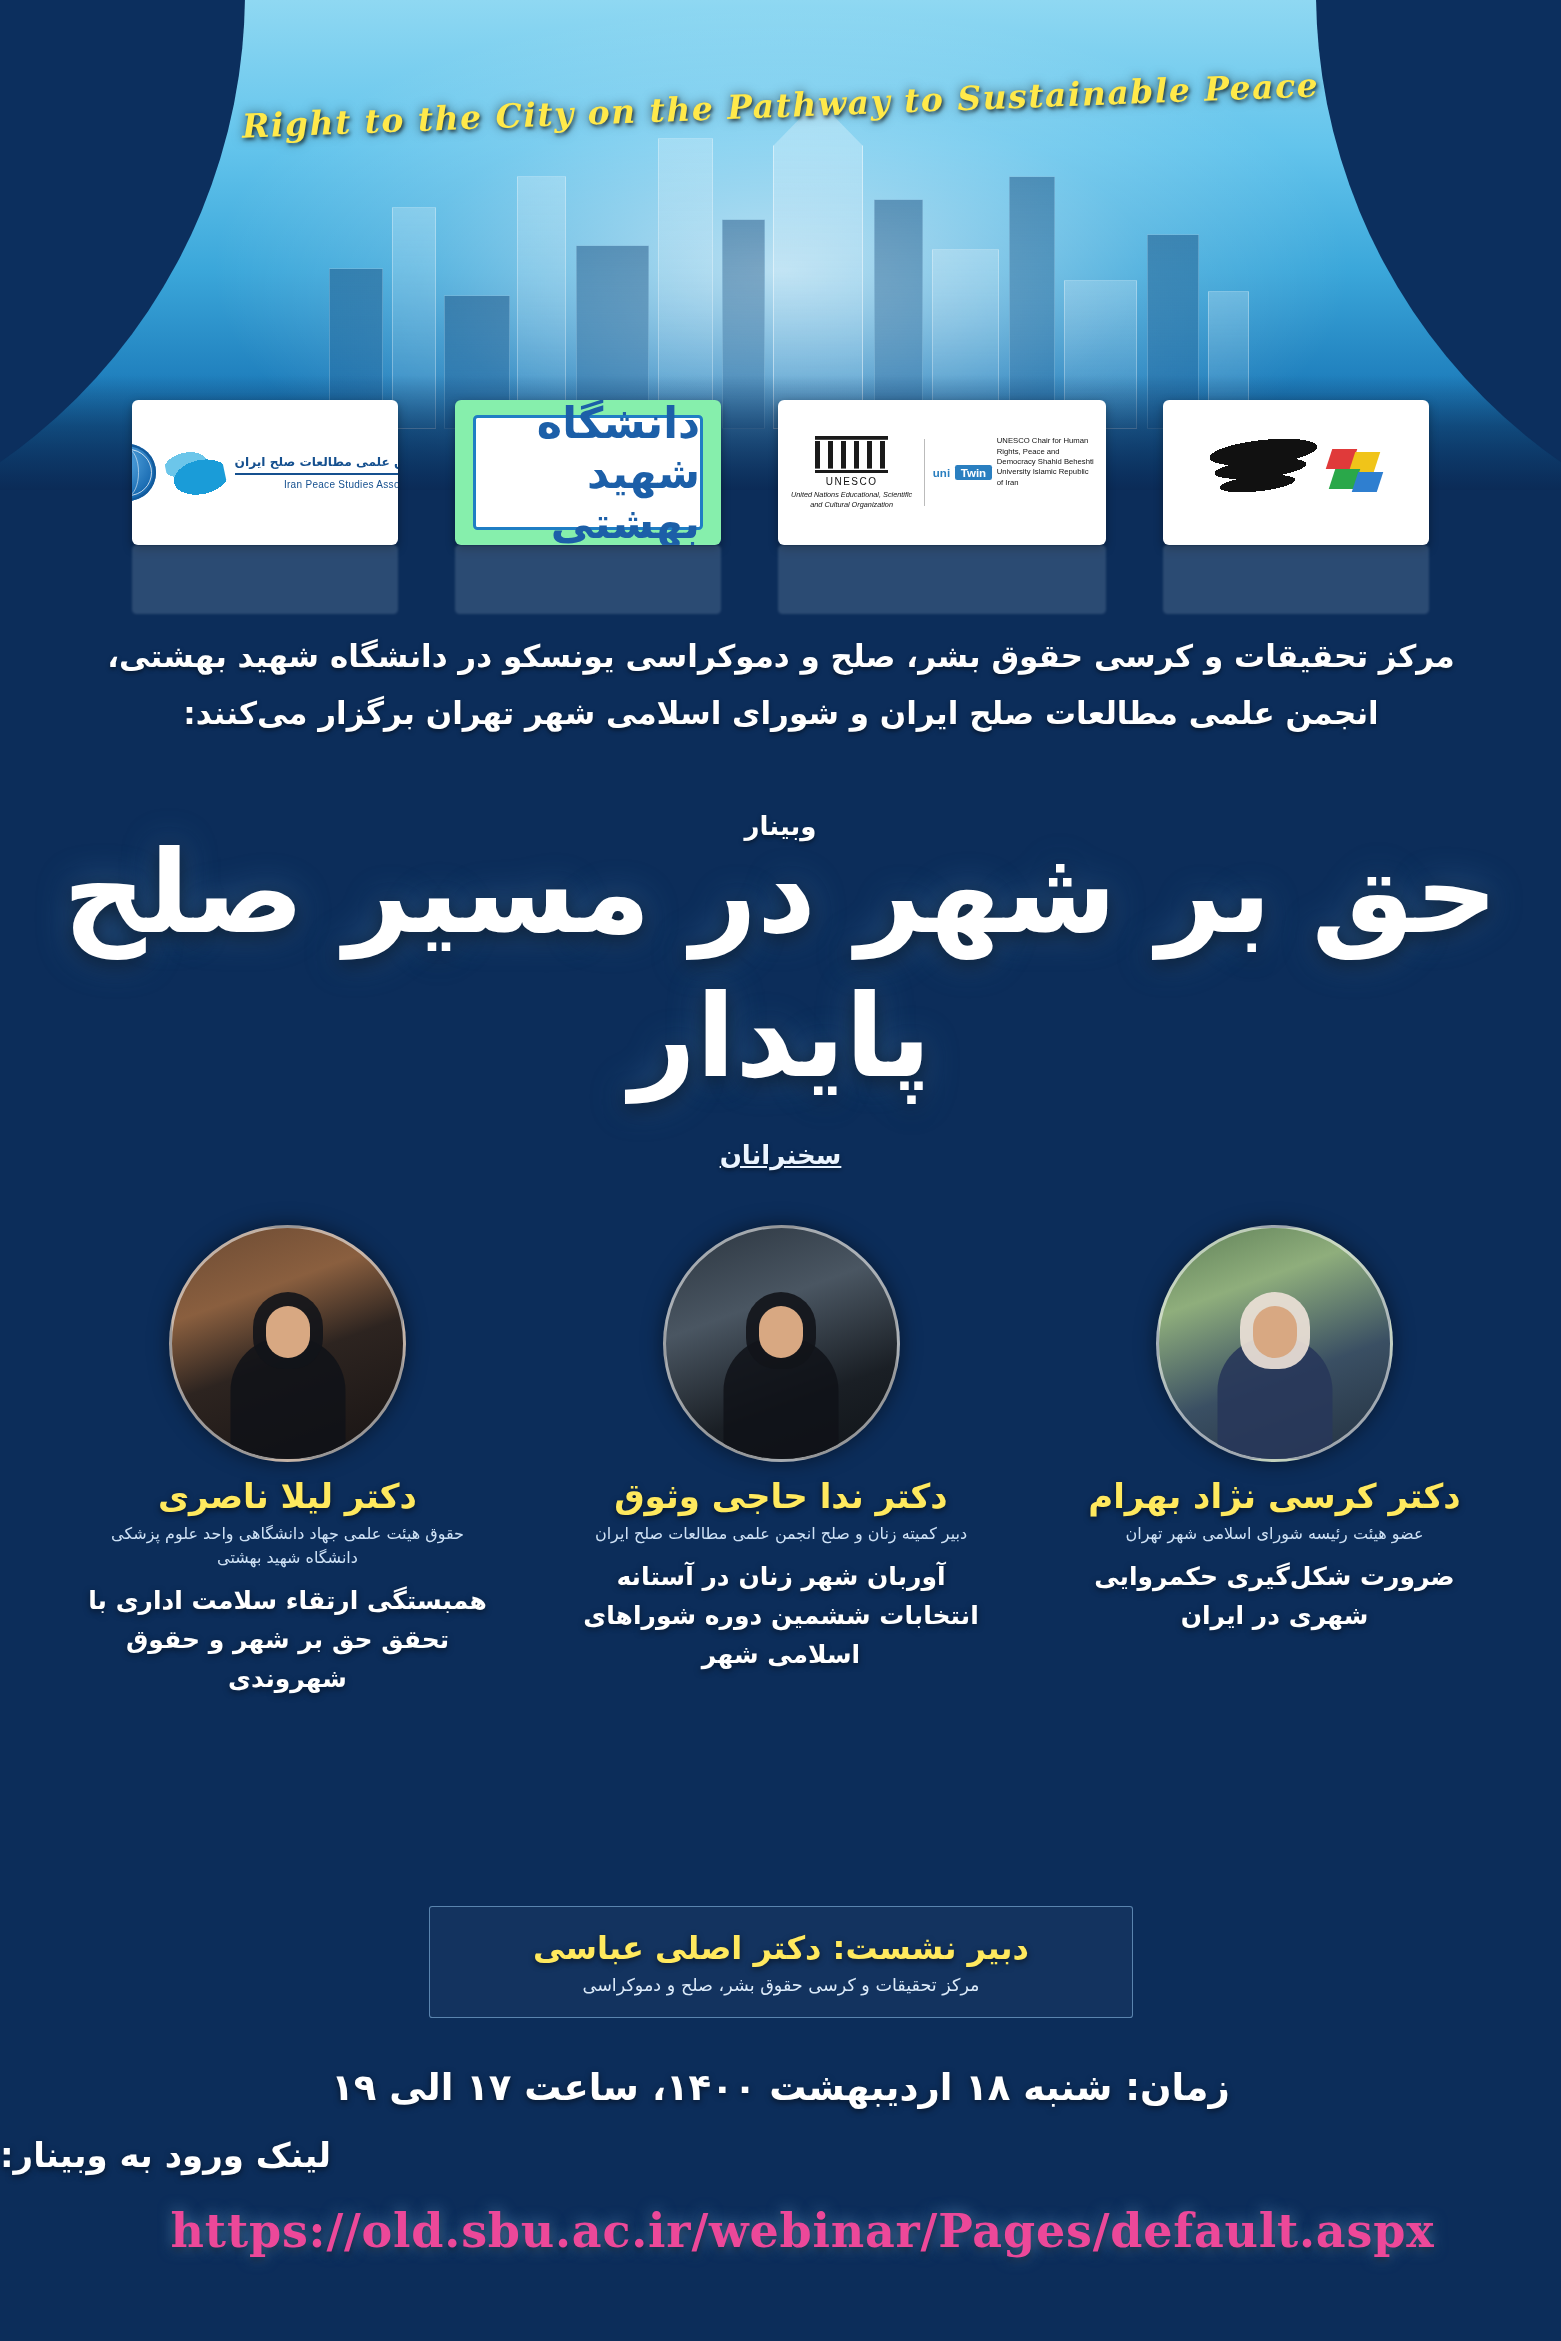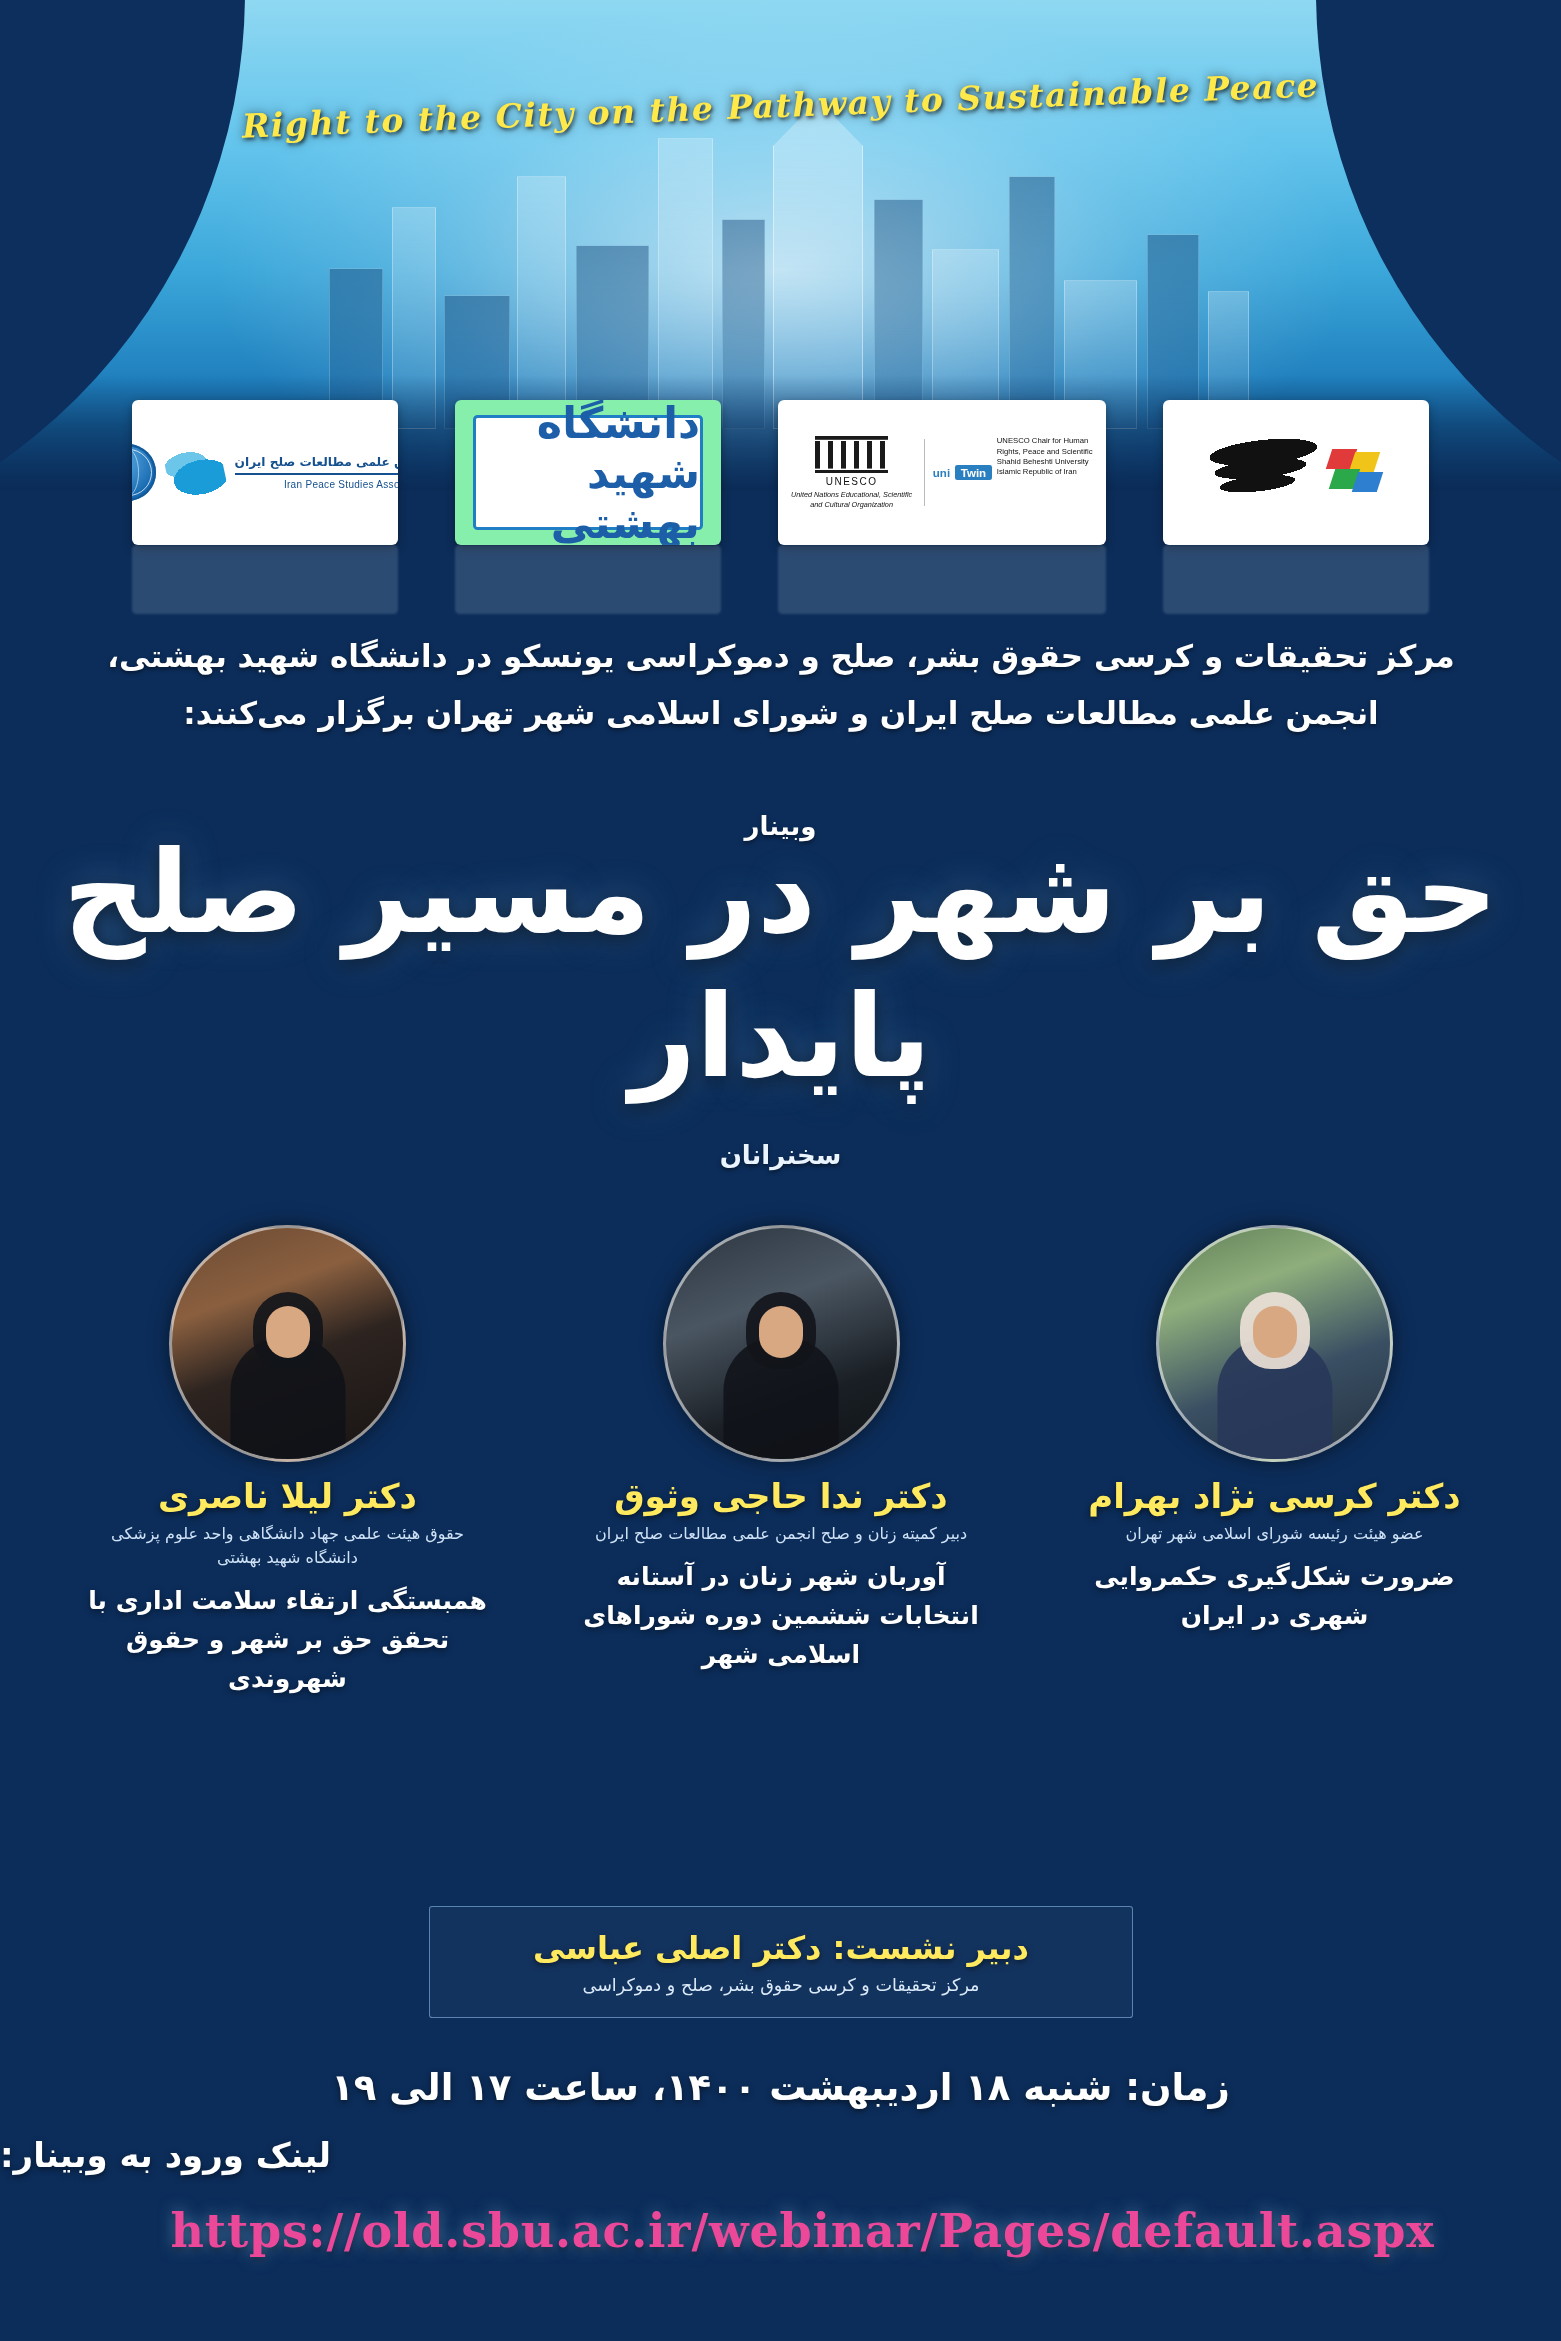--- a/index.html
+++ b/index.html
@@ -227,20 +227,21 @@
     font-size: 115px;
     font-weight: bold;
     letter-spacing: -1.5px;
     text-shadow: 0 4.6px 20px rgba(0,0,0,.55), 0 0 37px rgba(120,190,240,.35);
     line-height: 1.25;
   }
   .speakers-label {
     position:absolute; top: 1140px; left:0; width:1561px;
     text-align:center; color:#eaf4ff; font-size: 26px; font-weight:bold;
     text-shadow: 0 1.5px 4.6px rgba(0,0,0,.5);
+    text-decoration: underline;
   }
 
   
   .speakers {
     position:absolute; top: 1225px; left: 73px; width: 1416px;
     display:flex; justify-content:space-between; direction: rtl;
   }
   .spk { width: 429px; text-align:center; }
   .spk-photo {
     width: 237px; height: 237px; margin: 0 auto;
@@ -375,21 +376,21 @@
           <div class="unesco-temple"></div>
           <div class="unesco-word">UNESCO</div>
           <div class="unesco-cap">United Nations Educational, Scientific and Cultural Organization</div>
         </div>
         <div class="unesco-divider"></div>
         <div class="unesco-r">
           <div class="unitwin">
             <span class="unitwin-uni">uni</span>
             <span class="unitwin-badge">Twin</span>
           </div>
-          <div class="chair-cap">UNESCO Chair for Human Rights, Peace and Scientific Shahid Beheshti University Islamic Republic of Iran</div>
+          <div class="chair-cap">UNESCO Chair for Human Rights, Peace and Democracy Shahid Beheshti University Islamic Republic of Iran</div>
         </div>
       </div>
     </div>
 
     <div class="logo-card logo-4">
       <div class="council">
         <div class="council-mark"></div>
         <div class="council-tiles">
           <span class="t t1"></span>
             <span class="t t2"></span>

